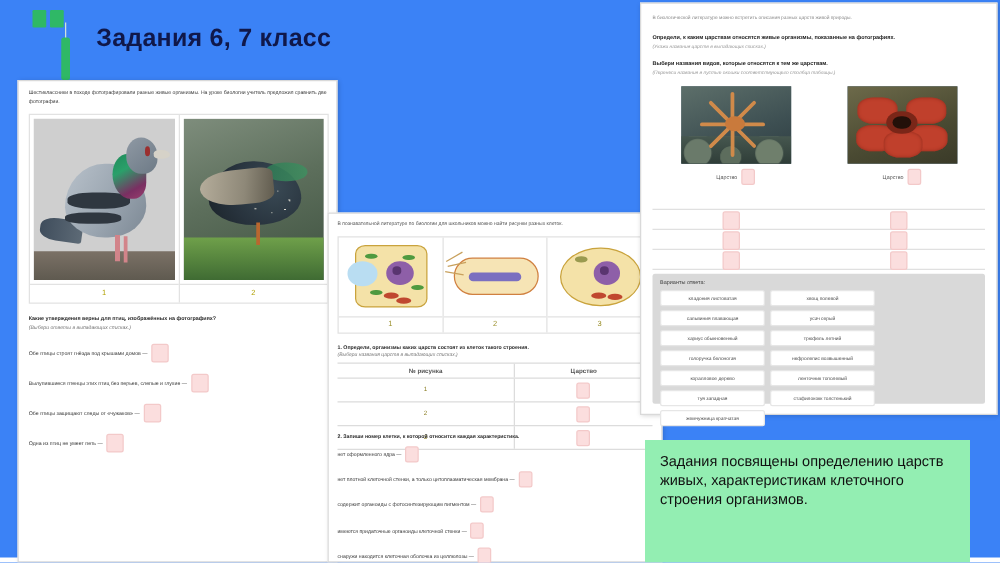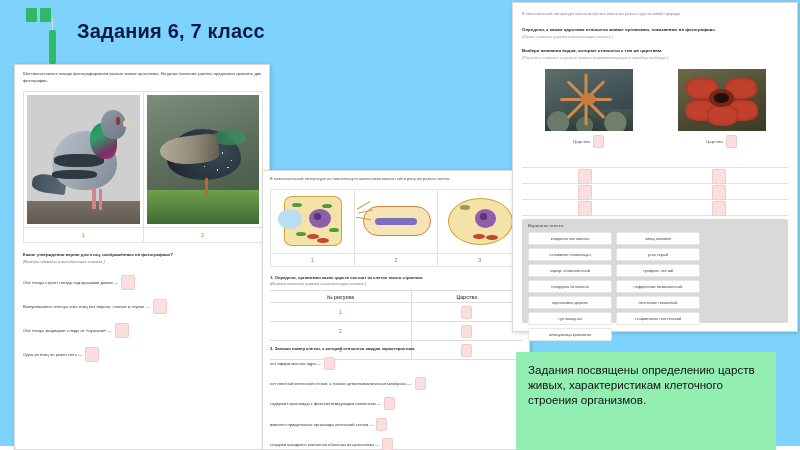--- a/index.html
+++ b/index.html
@@ -2,21 +2,21 @@
 <html><head>
 <meta charset="utf-8">
 <style>
   html,body{margin:0;padding:0;}
   body{
     width:800px;height:450px;overflow:hidden;
     background:#ffffff;
     font-family:"Liberation Sans","DejaVu Sans",sans-serif;
     position:relative;
   }
-  .slide{position:absolute;left:0;top:0;width:800px;height:446px;background:#7dd3fc;}
+  .slide{position:absolute;left:0;top:0;width:800px;height:446px;background:#3b82f6;}
 
   
   .logo{position:absolute;left:26px;top:8px;width:26px;height:14px;}
   .logo .pg{position:absolute;top:0;width:11px;height:14px;background:#2fb866;border-radius:1px 1px 1px 1px;}
   .logo .pg.l{left:0;}
   .logo .pg.r{left:14px;}
   .vline{position:absolute;left:52px;top:18px;width:1px;height:428px;background:#cfe3d8;}
   .vaccent{position:absolute;left:49px;top:30px;width:7px;height:34px;background:#2fb866;border-radius:2px;}
   .title{
     position:absolute;left:77px;top:20px;

